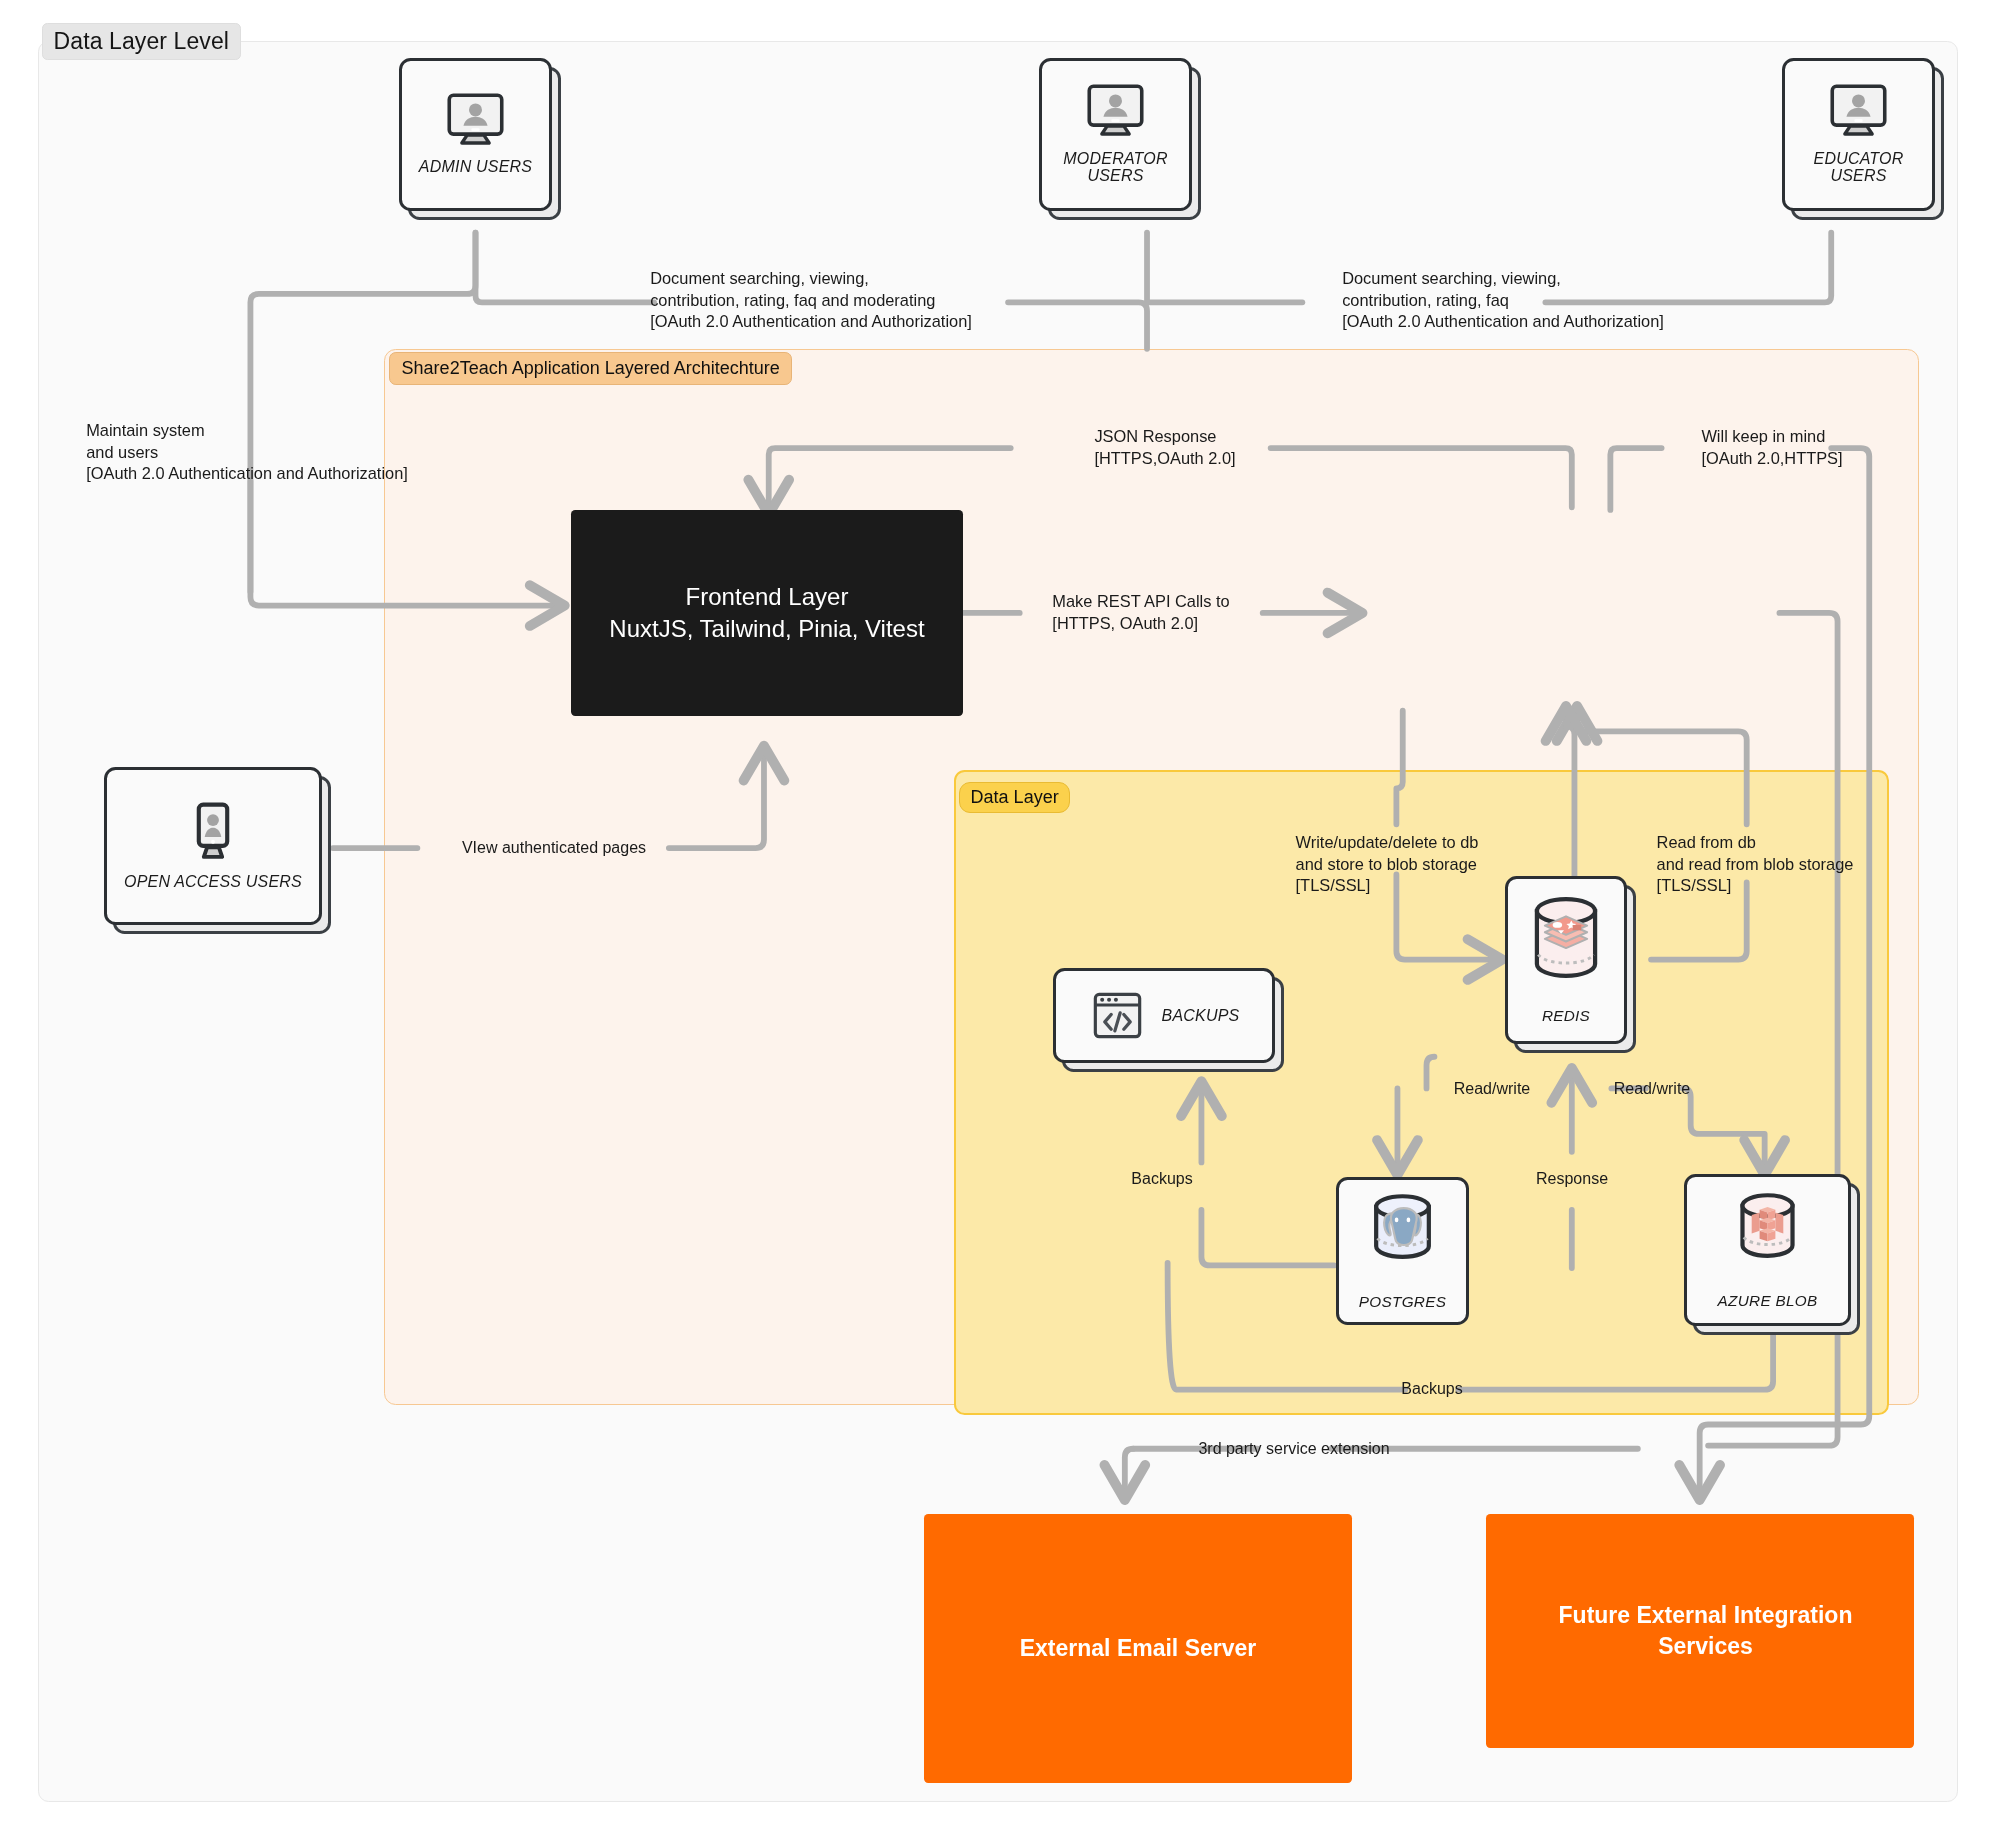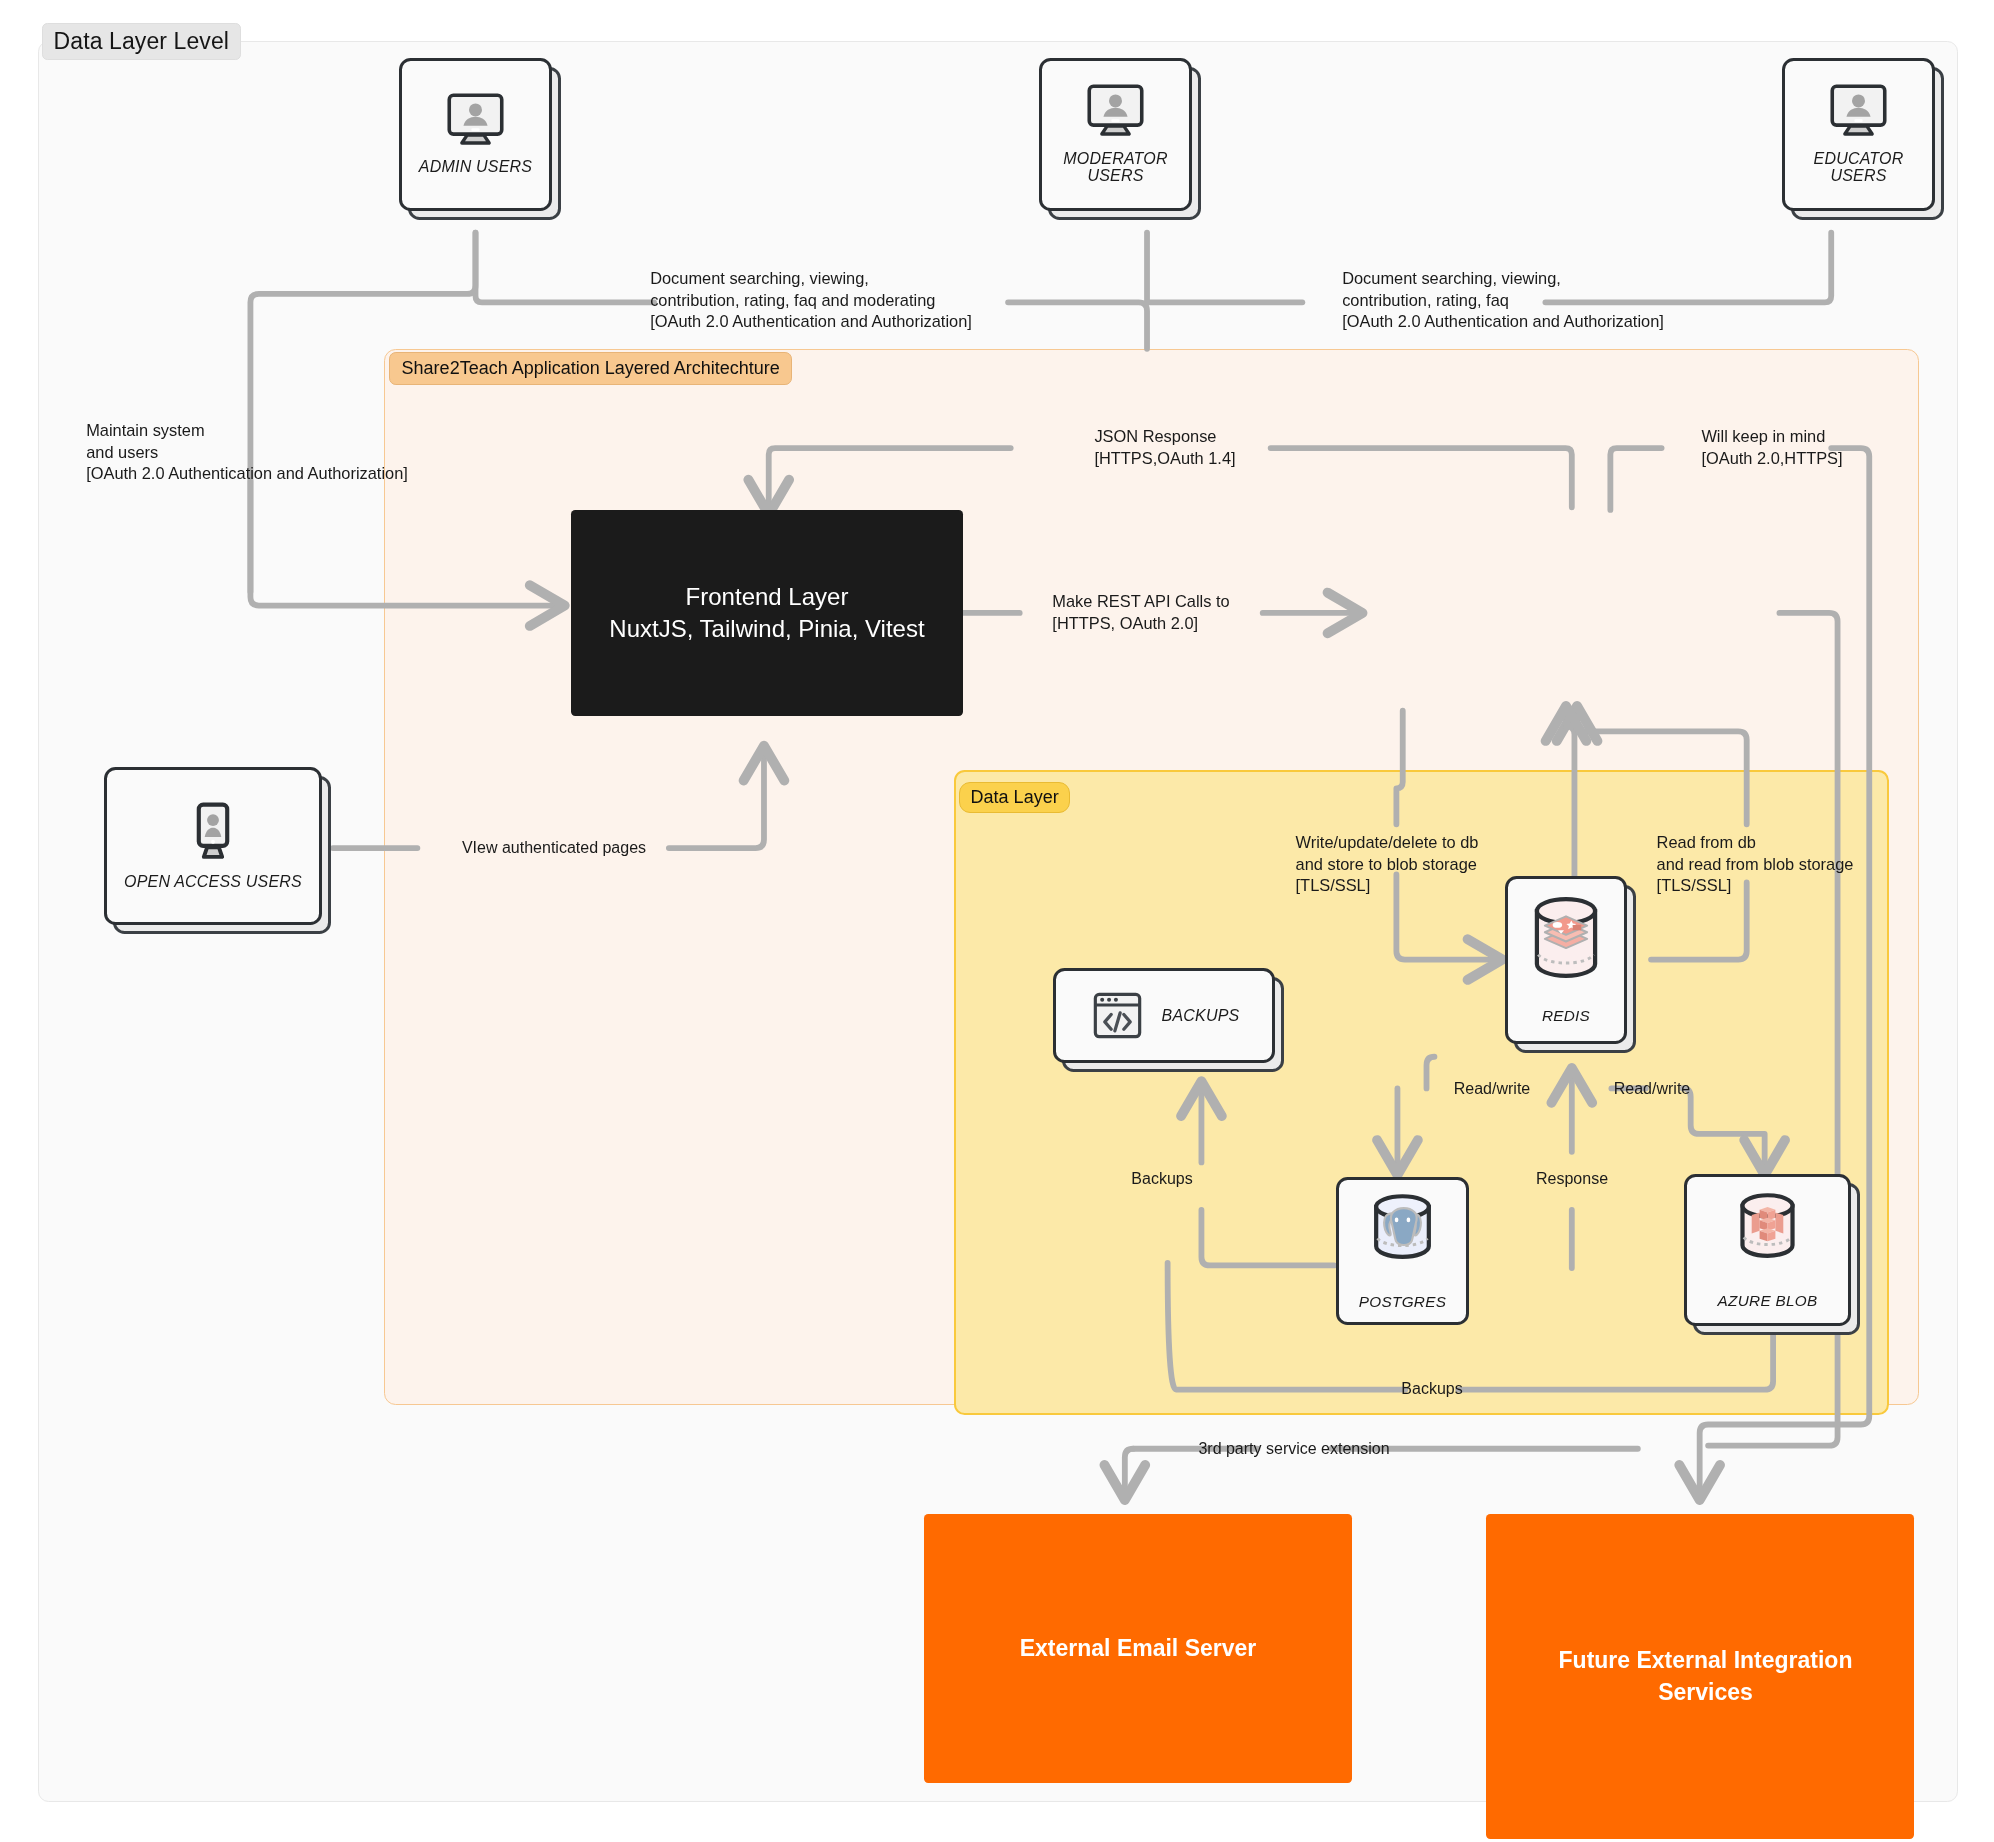--- a/index.html
+++ b/index.html
@@ -309,35 +309,35 @@
           </g>
         </svg>
       </span>
       <span class="lbl">AZURE BLOB</span>
     </div>
   </div>
 
   <div class="extbox" style="left:924px;top:1514px;width:428px;height:269px;background:#ff6a00;">
     <span class="t">External Email Server</span>
   </div>
-  <div class="extbox" style="left:1486px;top:1514px;width:428px;height:325px;background:#ff6a00;padding-left:32px;">
+  <div class="extbox" style="left:1486px;top:1514px;width:428px;height:234px;background:#ff6a00;padding-left:32px;">
     <span class="t">Future External Integration Services</span>
   </div>
 
   <div class="elabel" style="left:811px;top:300px;">Document searching, viewing,
 contribution, rating, faq and moderating
 [OAuth 2.0 Authentication and Authorization]</div>
   <div class="elabel" style="left:1503px;top:300px;">Document searching, viewing,
 contribution, rating, faq
 [OAuth 2.0 Authentication and Authorization]</div>
   <div class="elabel" style="left:247px;top:452px;">Maintain system
 and users
 [OAuth 2.0 Authentication and Authorization]</div>
   <div class="elabel" style="left:1165px;top:448px;">JSON Response
-[HTTPS,OAuth 1.4]</div>
+[HTTPS,OAuth 2.0]</div>
   <div class="elabel" style="left:1772px;top:448px;">Will keep in mind
 [OAuth 2.0,HTTPS]</div>
   <div class="elabel" style="left:1141px;top:613px;">Make REST API Calls to
 [HTTPS, OAuth 2.0]</div>
   <div class="elabel sm" style="left:554px;top:848px;">VIew authenticated pages</div>
   <div class="elabel" style="left:1387px;top:864px;">Write/update/delete to db
 and store to blob storage
 [TLS/SSL]</div>
   <div class="elabel" style="left:1755px;top:864px;">Read from db
 and read from blob storage

